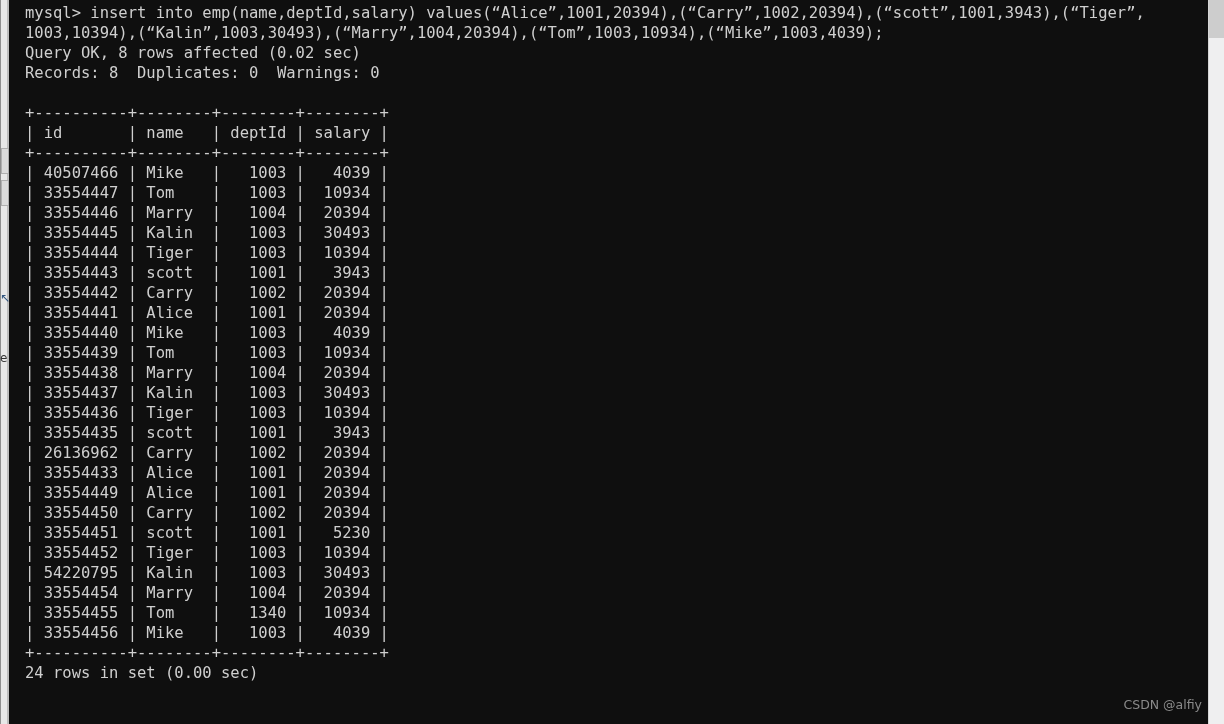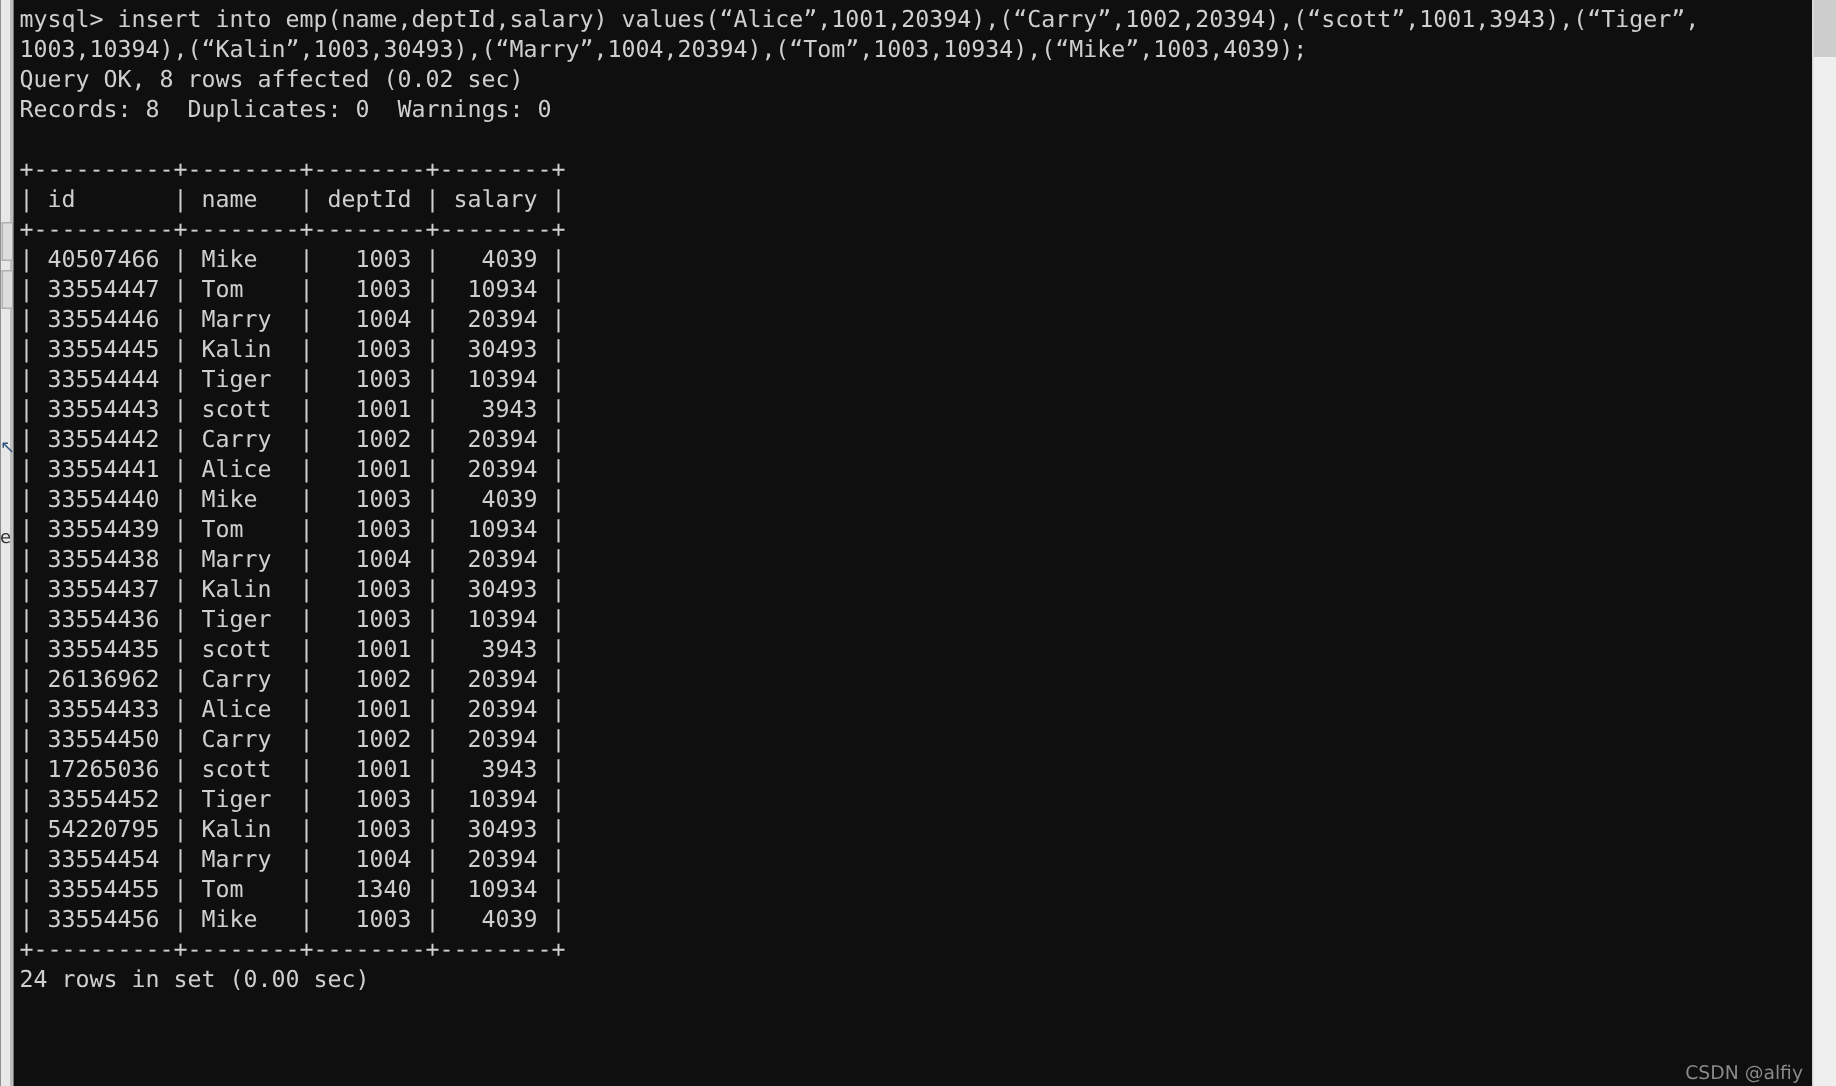--- a/index.html
+++ b/index.html
@@ -24,21 +24,21 @@
     position:absolute; left:0px; width:9px;
     font-family:"DejaVu Sans", sans-serif;
     font-size:12px; color:#31557f; line-height:12px;
   }
 
   
   .terminal {
     position:absolute; left:9px; top:0;
     width:1199px; height:724px;
     background:#0f0f0f;
-    padding:3px 0 0 4px;
+    padding:3px 0 0 16px;
     overflow:hidden;
   }
   .line {
     font-family:"DejaVu Sans Mono", monospace;
     font-size:15.5px;
     line-height:20px;
     letter-spacing:0px;
     color:#cfcfcf;
     white-space:pre;
   }
@@ -52,21 +52,21 @@
     border-left:1px solid #d6d6d6;
   }
   .scroll-thumb {
     position:absolute; left:0; top:0;
     width:16px; height:38px;
     background:#cdcdcd;
   }
 
   
   .watermark {
-    position:absolute; right:22px; bottom:2px;
+    position:absolute; right:22px; bottom:12px;
     font-family:"DejaVu Sans", sans-serif;
     font-size:12.5px;
     color:#8a8a8a;
     white-space:pre;
   }
 </style>
 </head>
 <body>
 
 <div id="app">
@@ -96,22 +96,23 @@
         <div class="line">| 33554442 | Carry  |   1002 |  20394 |</div>
         <div class="line">| 33554441 | Alice  |   1001 |  20394 |</div>
         <div class="line">| 33554440 | Mike   |   1003 |   4039 |</div>
         <div class="line">| 33554439 | Tom    |   1003 |  10934 |</div>
         <div class="line">| 33554438 | Marry  |   1004 |  20394 |</div>
         <div class="line">| 33554437 | Kalin  |   1003 |  30493 |</div>
         <div class="line">| 33554436 | Tiger  |   1003 |  10394 |</div>
         <div class="line">| 33554435 | scott  |   1001 |   3943 |</div>
         <div class="line">| 26136962 | Carry  |   1002 |  20394 |</div>
         <div class="line">| 33554433 | Alice  |   1001 |  20394 |</div>
+        <div class="line">| 33554449 | Alice  |   1001 |  20394 |</div>
         <div class="line">| 33554450 | Carry  |   1002 |  20394 |</div>
-        <div class="line">| 17265036 | scott  |   1001 |   3943 |</div>
+        <div class="line">| 33554451 | scott  |   1001 |   5230 |</div>
         <div class="line">| 33554452 | Tiger  |   1003 |  10394 |</div>
         <div class="line">| 54220795 | Kalin  |   1003 |  30493 |</div>
         <div class="line">| 33554454 | Marry  |   1004 |  20394 |</div>
         <div class="line">| 33554455 | Tom    |   1340 |  10934 |</div>
         <div class="line">| 33554456 | Mike   |   1003 |   4039 |</div>
         <div class="line">+----------+--------+--------+--------+</div>
         <div class="line">24 rows in set (0.00 sec)</div>
       </div>
   </div>
 

